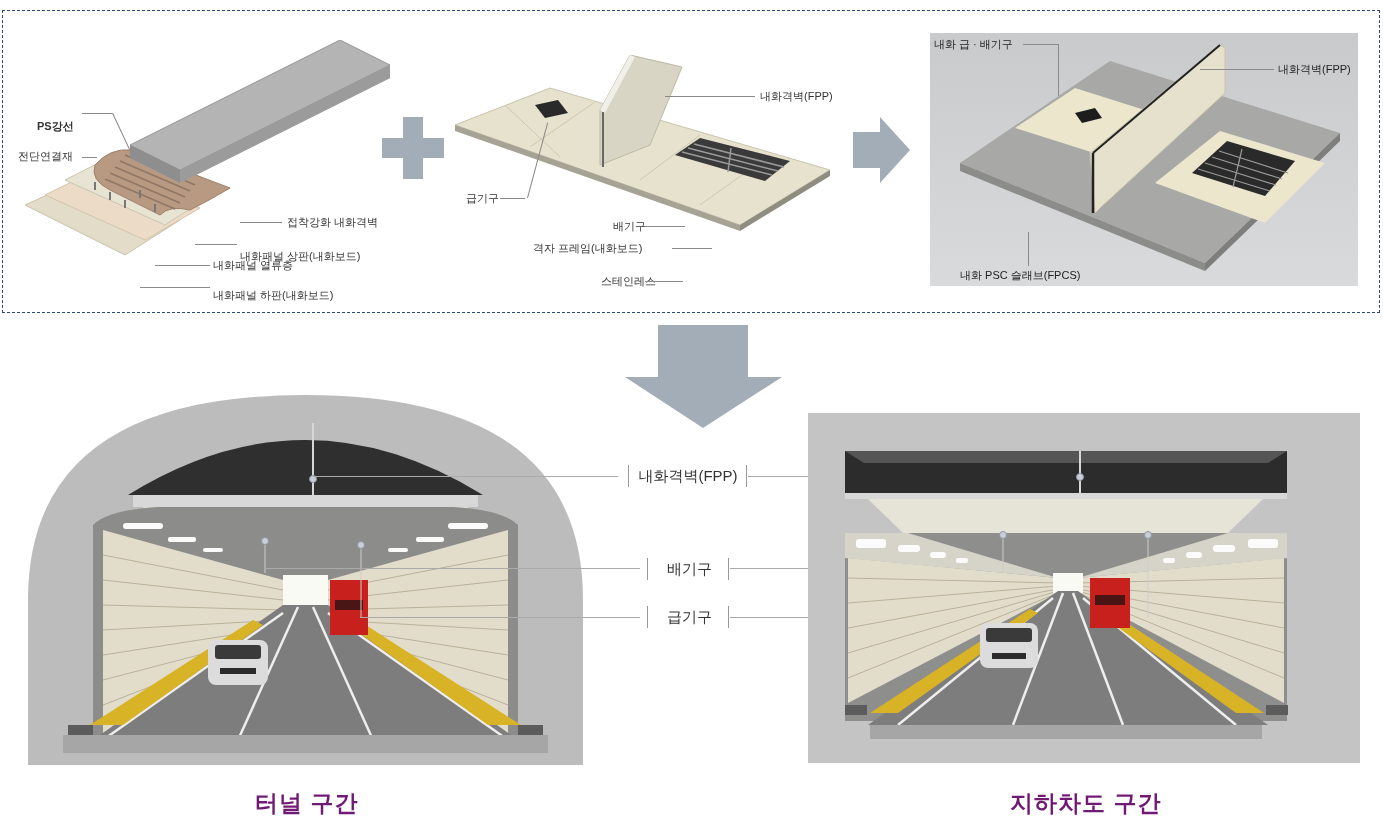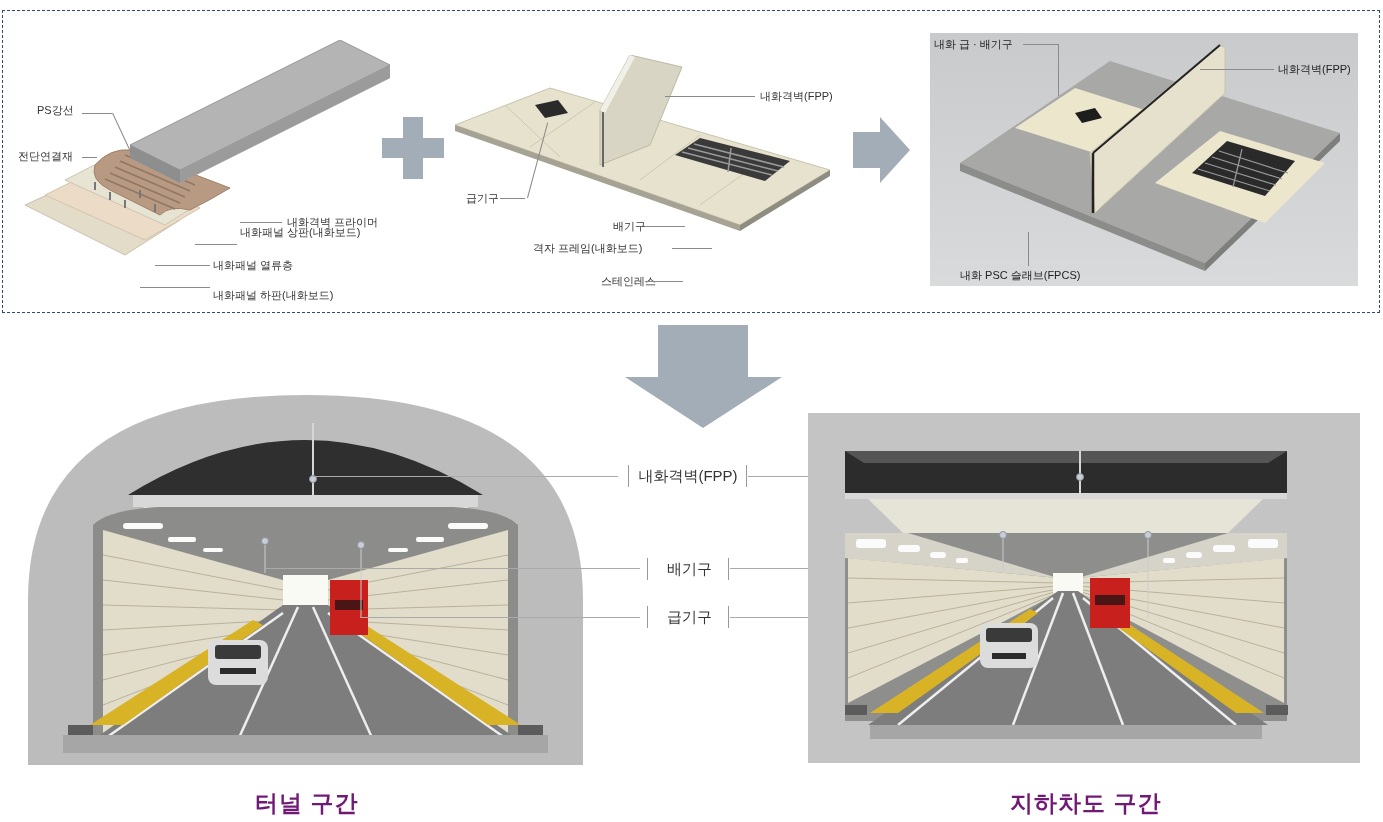--- a/index.html
+++ b/index.html
@@ -49,31 +49,31 @@
       <line x1="135" y1="172" x2="135" y2="164"></line>
     </g>
 
     <polygon points="110,105 320,0 370,25 370,38 160,143 110,118" fill="#a9a9a9"></polygon>
     <polygon points="110,105 320,0 370,25 160,130" fill="#b4b4b4" stroke="#9a9a9a"></polygon>
     <polygon points="110,105 160,130 160,143 110,118" fill="#8e8e8e"></polygon>
     <polygon points="160,130 370,25 370,38 160,143" fill="#9b9b9b"></polygon>
   </svg>
 </div>
 
-<span class="lbl" style="left:37px;top:104px;">PS강선</span>
+<span class="lbl" style="left:37px;top:120px;font-weight:bold;">PS강선</span>
 <div class="leader" style="left:82px;top:113px;width:30px;"></div>
 <div class="vleader" style="left:112px;top:113px;height:45px;transform:rotate(-25deg);transform-origin:top;"></div>
 
 <span class="lbl" style="left:18px;top:150px;">전단연결재</span>
 <div class="leader" style="left:82px;top:157px;width:15px;"></div>
 
-<span class="lbl" style="left:287px;top:216px;">내화격벽 프라이머</span>
+<span class="lbl" style="left:287px;top:216px;">접착강화 내화격벽</span>
 <div class="leader" style="left:240px;top:222px;width:42px;"></div>
 
-<span class="lbl" style="left:240px;top:226px;">내화패널 상판(내화보드)</span>
+<span class="lbl" style="left:240px;top:250px;">내화패널 상판(내화보드)</span>
 <div class="leader" style="left:195px;top:244px;width:42px;"></div>
 
 <span class="lbl" style="left:213px;top:259px;">내화패널 열류층</span>
 <div class="leader" style="left:155px;top:265px;width:55px;"></div>
 
 <span class="lbl" style="left:213px;top:281px;margin-top:8px;">내화패널 하판(내화보드)</span>
 <div class="leader" style="left:140px;top:287px;width:70px;"></div>
 
 <svg class="abs" style="left:382px;top:117px;" width="62" height="62">
   <rect class="gray-arrow" x="21" y="0" width="20" height="62"></rect>

